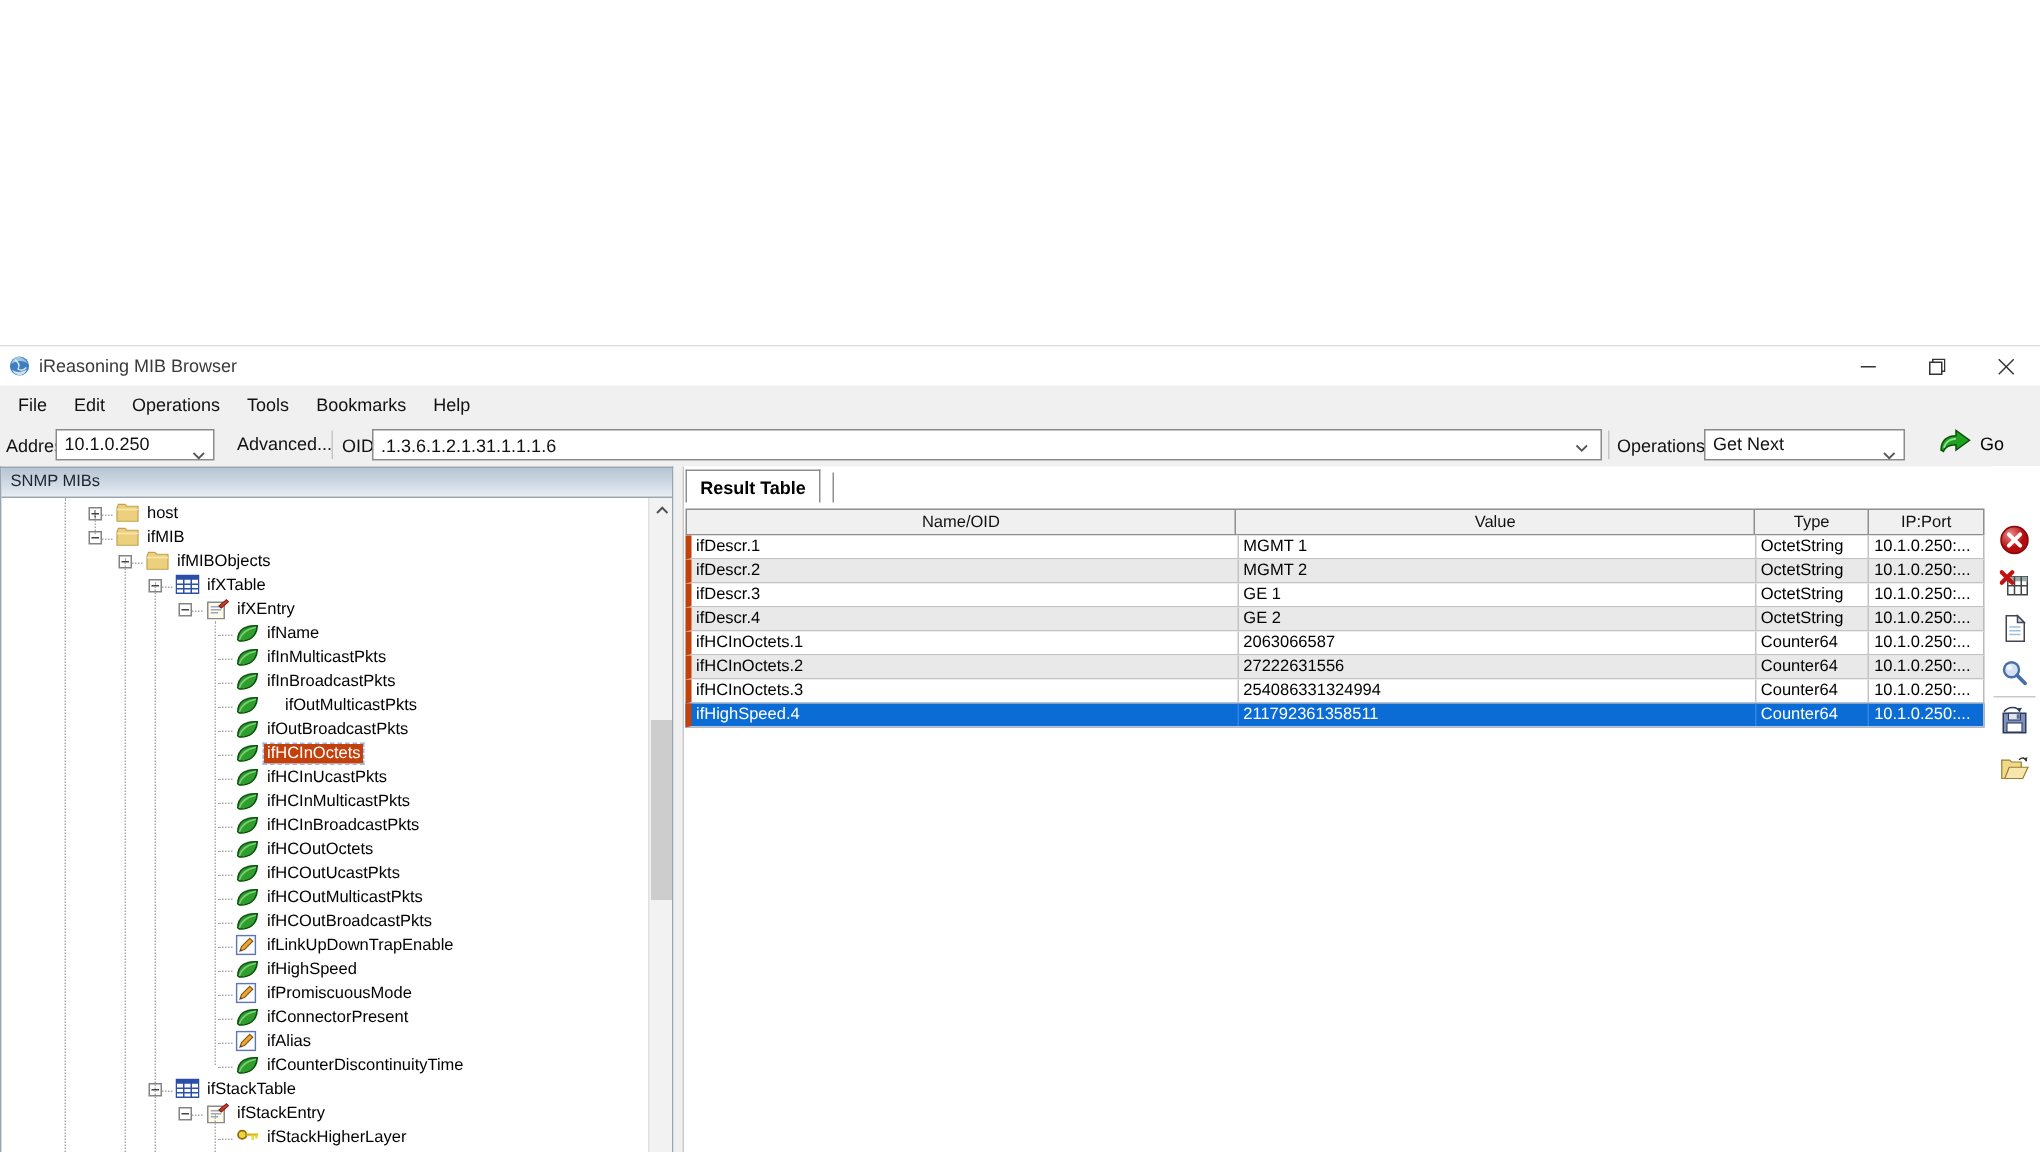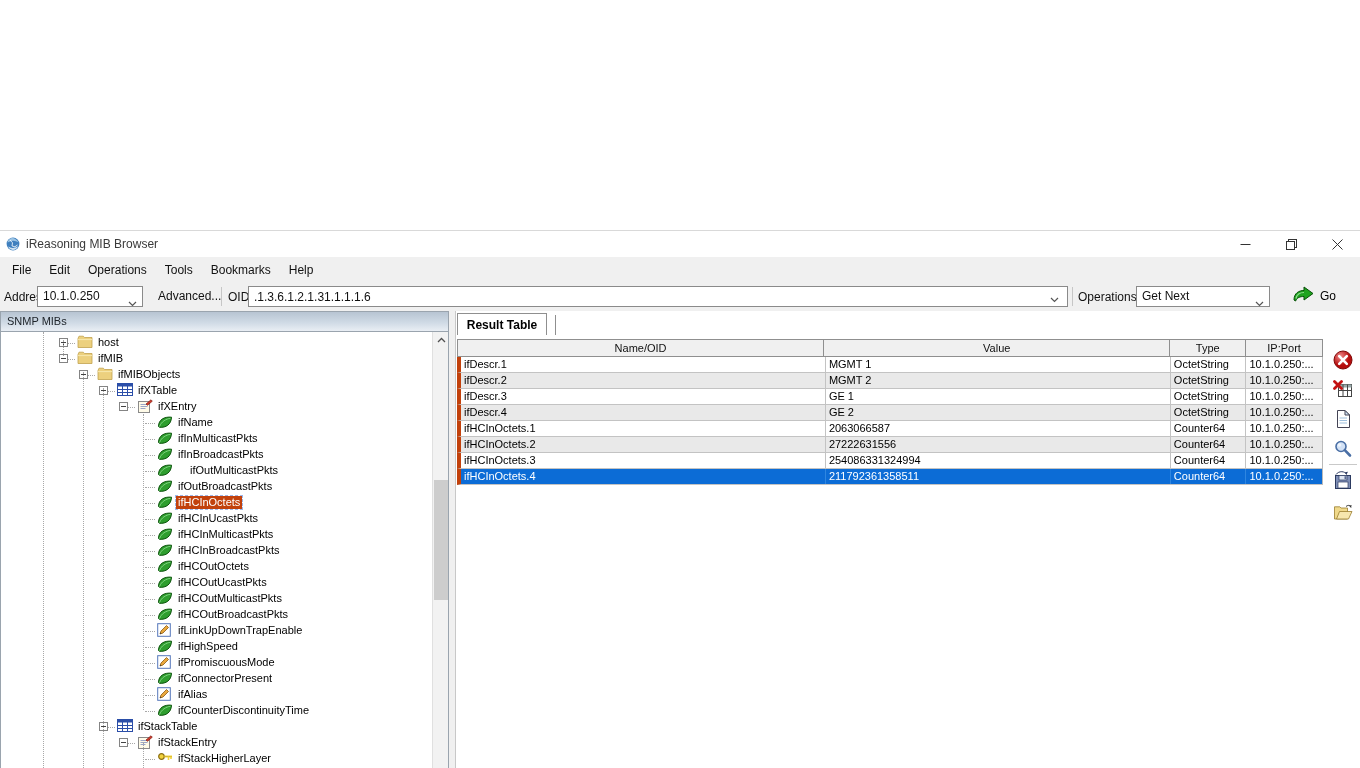--- a/index.html
+++ b/index.html
@@ -503,21 +503,21 @@
     <div class="body-cell" style="width: 76px;">Counter64</div>
     <div class="body-cell" style="width: 76px;">10.1.0.250:...</div>
   </div>
           <div class="body-row">
     <div class="body-cell" style="width: 367px;">ifHCInOctets.3</div>
     <div class="body-cell" style="width: 347px;">254086331324994</div>
     <div class="body-cell" style="width: 76px;">Counter64</div>
     <div class="body-cell" style="width: 76px;">10.1.0.250:...</div>
   </div>
           <div class="body-row sel">
-    <div class="body-cell" style="width: 367px;">ifHCInOctets.4</div>
+    <div class="body-cell" style="width: 367px;">ifHighSpeed.4</div>
     <div class="body-cell" style="width: 347px;">211792361358511</div>
     <div class="body-cell" style="width: 76px;">Counter64</div>
     <div class="body-cell" style="width: 76px;">10.1.0.250:...</div>
   </div>
         </div>
     </div>
   </div>
 
   <div id="side-icons">
       <div class="side-icon" style="top: 38px;">

